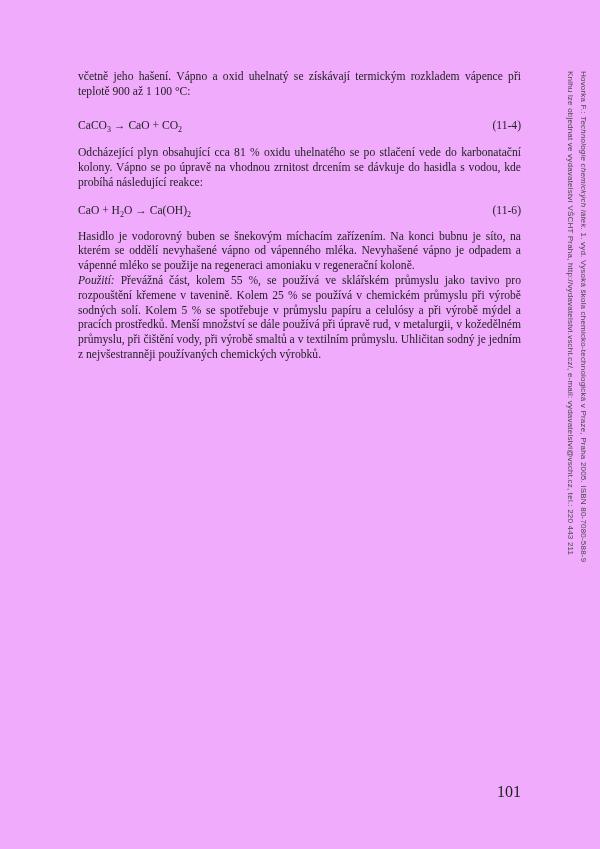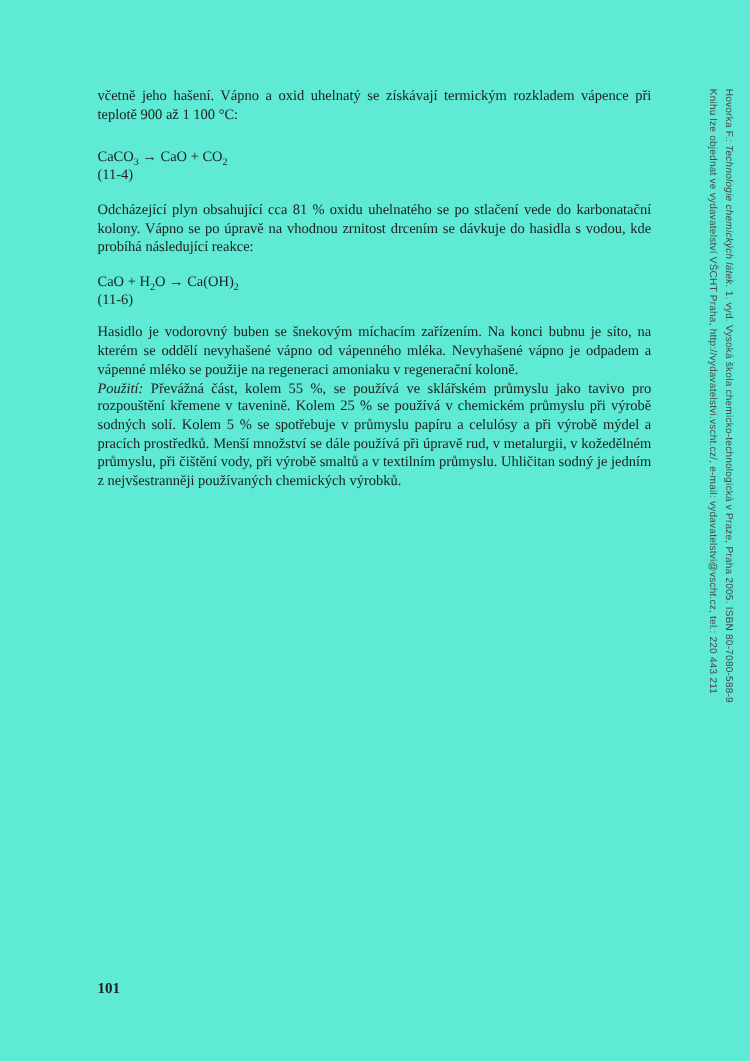--- a/index.html
+++ b/index.html
@@ -5,58 +5,56 @@
   html, body { margin: 0; padding: 0; }
   body {
     width: 600px; height: 849px;
     background: #ffffff;
     position: relative;
     font-family: "Liberation Serif", "DejaVu Serif", serif;
     overflow: hidden;
   }
   .page {
     position: absolute; inset: 0;
-    background: #5eead4;
+    background: #f0abfc;
   }
   .content {
     position: absolute;
     left: 78px; top: 70px; width: 443px;
     font-size: 11.6px; line-height: 14.8px;
     color: #1e1e1e;
     text-align: justify;
   }
   .content p { margin: 0; }
   .eq-row {
     display: flex;
     justify-content: space-between;
-    align-items: flex-start;
+    align-items: flex-end;
     margin: 19px 0 13px 0;
-    flex-direction: column;
   }
   .eq-row.second { margin: 13px 0 11px 0; }
   .eq-row sub { font-size: 8px; line-height: 0; }
   .lead { font-weight: normal; font-style: italic; }
   .sidebar {
     position: absolute;
     top: 71px; right: 10px; height: 540px;
     writing-mode: vertical-rl;
     font-family: "Liberation Sans", "DejaVu Sans", sans-serif;
     font-size: 8px;
     line-height: 13px;
     letter-spacing: 0.2px;
     color: #484848;
   }
   .side-line { white-space: nowrap; }
   .page-number {
     position: absolute;
     left: 78px; top: 783px; width: 443px;
-    text-align: left;
-    font-size: 12px;
+    text-align: right;
+    font-size: 16px;
     color: #1e1e1e;
-    font-weight: bold;
   }
 </style>
 </head>
 <body>
 
 <div class="page">
 
   <div class="content">
 
     <p>včetně jeho hašení. Vápno a oxid uhelnatý se získávají termickým rozkladem vápence při teplotě 900 až 1 100 °C:</p>

